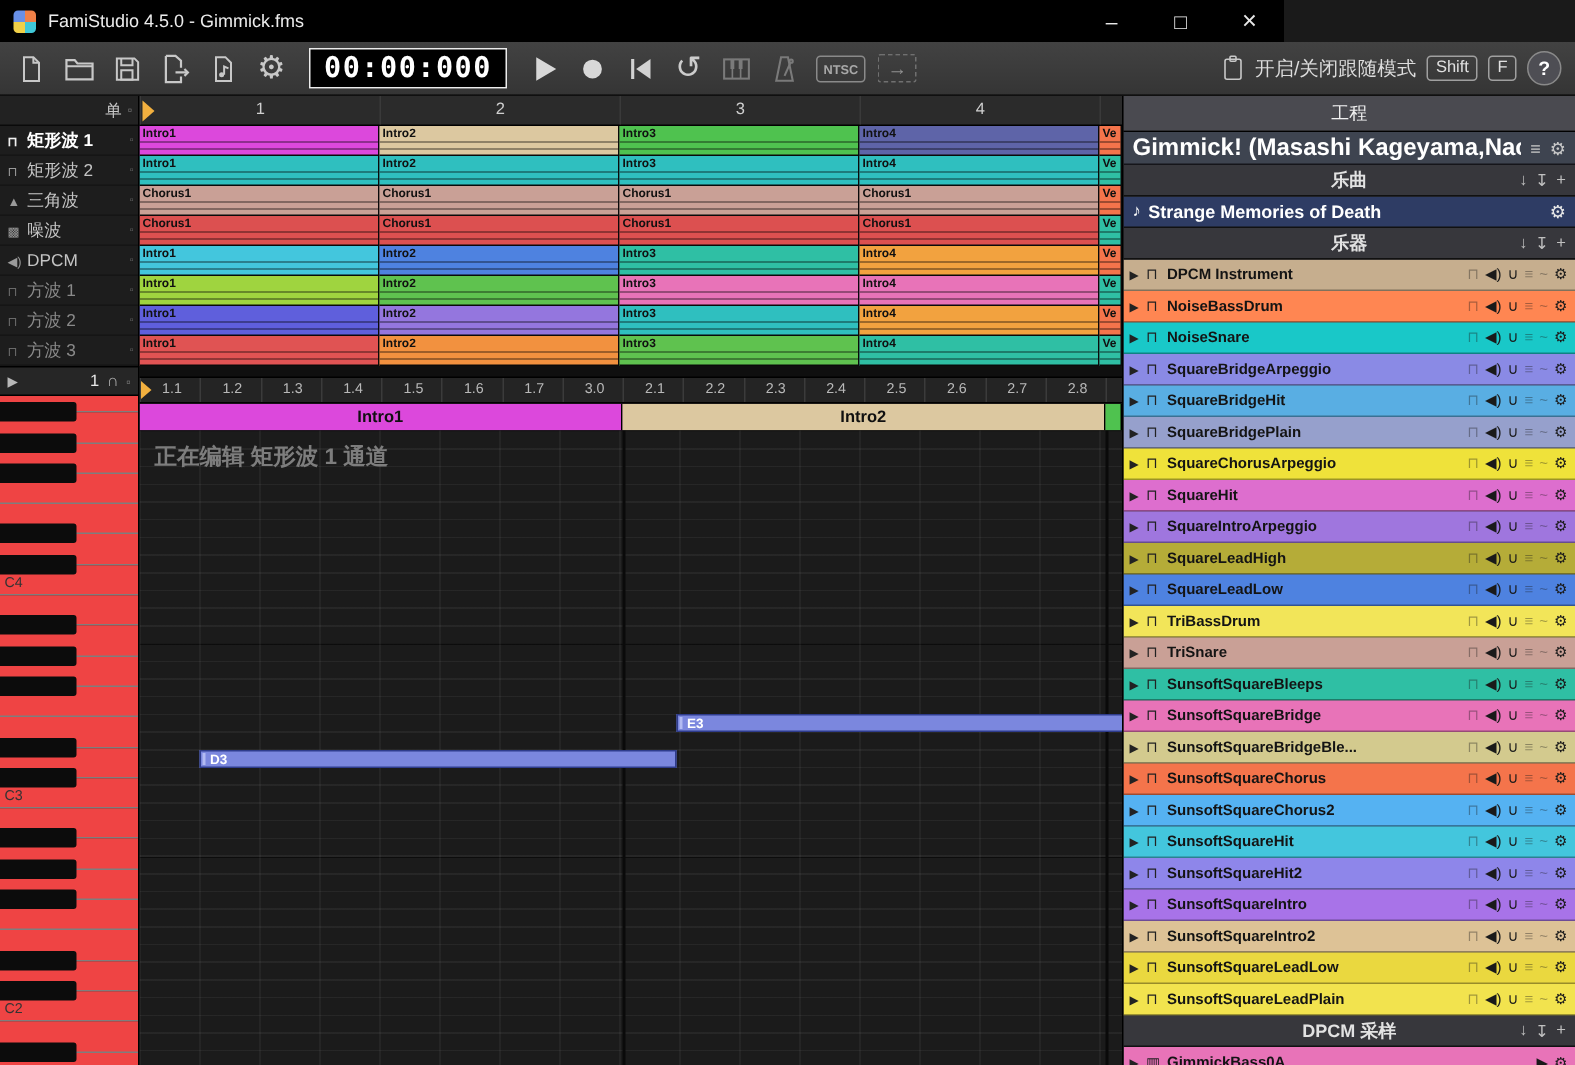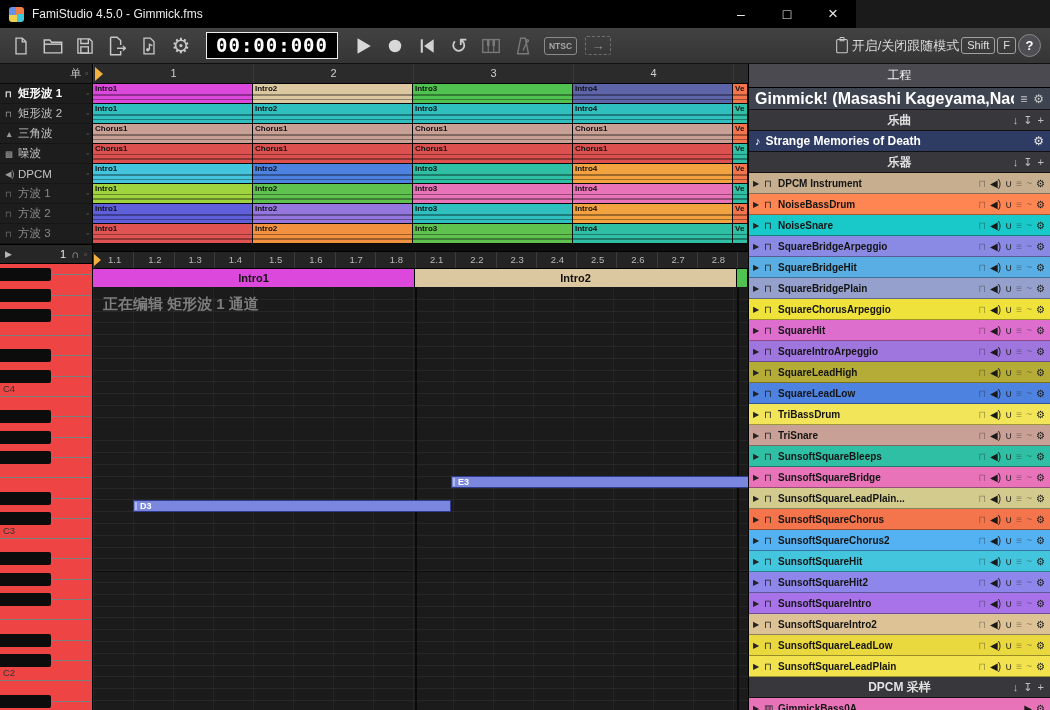--- a/index.html
+++ b/index.html
@@ -30,21 +30,21 @@
   .tbtn svg { display:block; }
   .tb-gear { font-size:21px; color:#c8c8c8; line-height:1; }
   .timecode { margin:0 9px; background:#000; border:1px solid #ececec; color:#fff;
     font-family:"DejaVu Sans Mono", monospace; font-size:19px; font-weight:bold;
     padding:1px 9px 2px; letter-spacing:1px; }
   .tb-loop { font-size:21px; color:#cccccc; line-height:1; }
   .ntsc-btn { border:1px solid #8a8a8a; border-radius:3px; color:#a8a8a8; font-size:8.5px;
     font-weight:bold; padding:3px 4px; margin:0 5px; }
   .follow-btn { width:26px; height:19px; border:1px dashed #707070; border-radius:2px;
     color:#909090; font-size:13px; display:flex; align-items:center; justify-content:center; margin:0 3px; }
-  .tb-right { margin-left:auto; display:flex; align-items:center; gap:2px; padding-right:9px; }
+  .tb-right { margin-left:auto; display:flex; align-items:center; gap:7px; padding-right:9px; }
   .tooltip-text { color:#dcdcdc; font-size:13px; }
   .keycap { border:1px solid #a0a0a0; border-radius:3px; padding:0 5px; height:17px;
     line-height:15px; font-size:11px; color:#e0e0e0;text-align:center; }
   .help-btn { width:23px; height:23px; border-radius:50%; background:#4e4e54; border:1px solid #8a8a8a;
     color:#fff; font-weight:bold; font-size:13px; display:flex; align-items:center; justify-content:center; }
 
   
   #left { position:absolute; left:0; top:64px; width:93px; height:646px;
     background:#1d1d1d; border-right:1px solid #000; }
   #chan-header { height:20px; background:#222; border-bottom:1px solid #0a0a0a;
@@ -592,21 +592,21 @@
         <span class="tick">1.3</span>
 
         <span class="tick">1.4</span>
 
         <span class="tick">1.5</span>
 
         <span class="tick">1.6</span>
 
         <span class="tick">1.7</span>
 
-        <span class="tick">1.8</span>
+        <span class="tick">3.0</span>
 
         <span class="tick">2.1</span>
 
         <span class="tick">2.2</span>
 
         <span class="tick">2.3</span>
 
         <span class="tick">2.4</span>
 
         <span class="tick">2.5</span>
@@ -892,21 +892,21 @@
             <span>∪</span>
             <span class="dim">≡</span>
             <span class="dim">~</span>
             <span>⚙</span>
           </span>
         </div>
 
         <div class="inst" style="background: rgb(211, 202, 142);">
           <span class="iexp">▶</span>
           <span class="iicon">⊓</span>
-          <span class="iname">SunsoftSquareLeadPlain...</span>
+          <span class="iname">SunsoftSquareBridgeBle...</span>
           <span class="icl">
             <span class="dim">⊓</span>
             <span>◀)</span>
             <span>∪</span>
             <span class="dim">≡</span>
             <span class="dim">~</span>
             <span>⚙</span>
           </span>
         </div>
 

